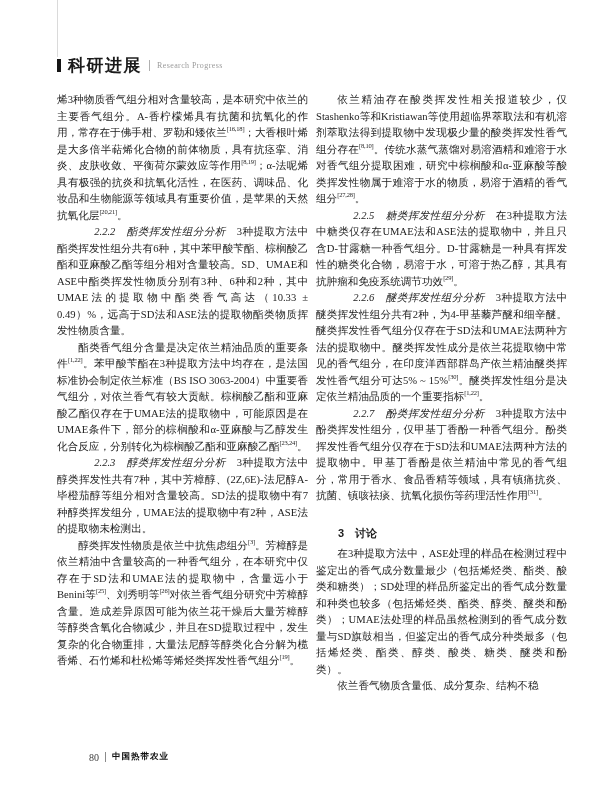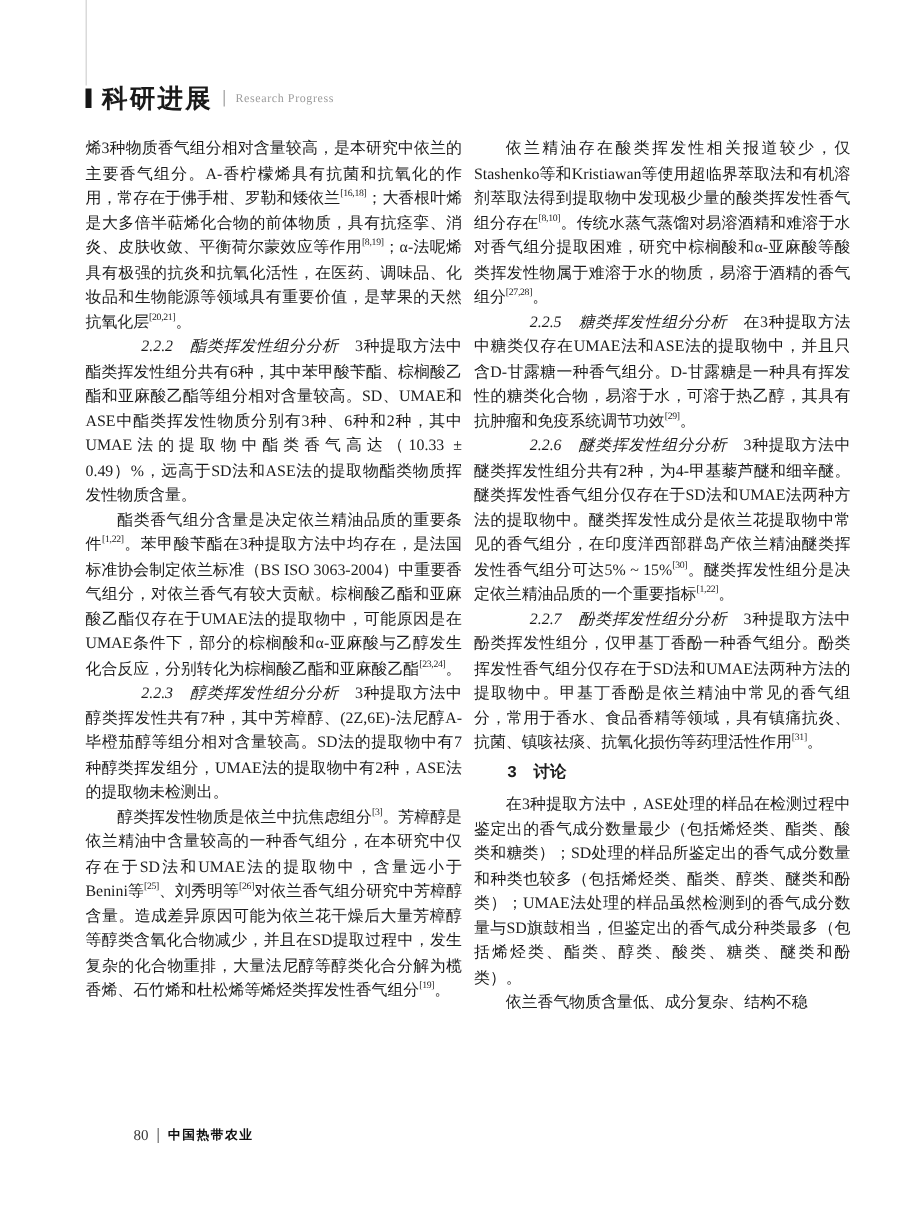--- a/index.html
+++ b/index.html
@@ -16,22 +16,22 @@
   .hcn{font-family:"Liberation Sans","DejaVu Sans",sans-serif;font-weight:bold;font-size:17px;letter-spacing:1.5px;color:#1a1a1a;}
   .hdiv{width:1px;height:11px;background:#b0b0b0;margin:0 7px;flex:none;}
   .hen{font-size:8px;color:#9b9b9b;letter-spacing:0.4px;}
   .content{position:absolute;left:57px;top:92px;width:510px;display:flex;gap:8px;}
   .col{width:251px;flex:none;font-size:10.6px;line-height:16.5px;text-align:justify;}
   p.para{margin:0;padding:0;}
   p.para.indent{text-indent:2em;}
   sup.ref{font-size:6.5px;line-height:0;vertical-align:super;letter-spacing:-0.2px;}
   .kai{font-style:italic;margin-left:16px;}
   p.h2{
-    font-family:Liberation Mono, monospace;
-    font-weight:bold;font-size:11px;margin:3px 0 5px 0;text-indent:2em;
+    font-family:Liberation Sans, sans-serif;
+    font-weight:bold;font-size:11px;margin:20px 0 5px 0;text-indent:2em;
   }
   .footer{position:absolute;left:89px;top:751px;display:flex;align-items:center;}
   .fnum{font-size:10px;color:#3a3a3a;}
   .fdiv{width:1px;height:10px;background:#8a8a8a;margin:0 6px;flex:none;}
   .fjournal{font-family:"Liberation Sans","DejaVu Sans",sans-serif;font-weight:bold;font-size:8.5px;letter-spacing:1px;color:#111;}
 </style>
 </head>
 <body>
 
 <div class="page">

